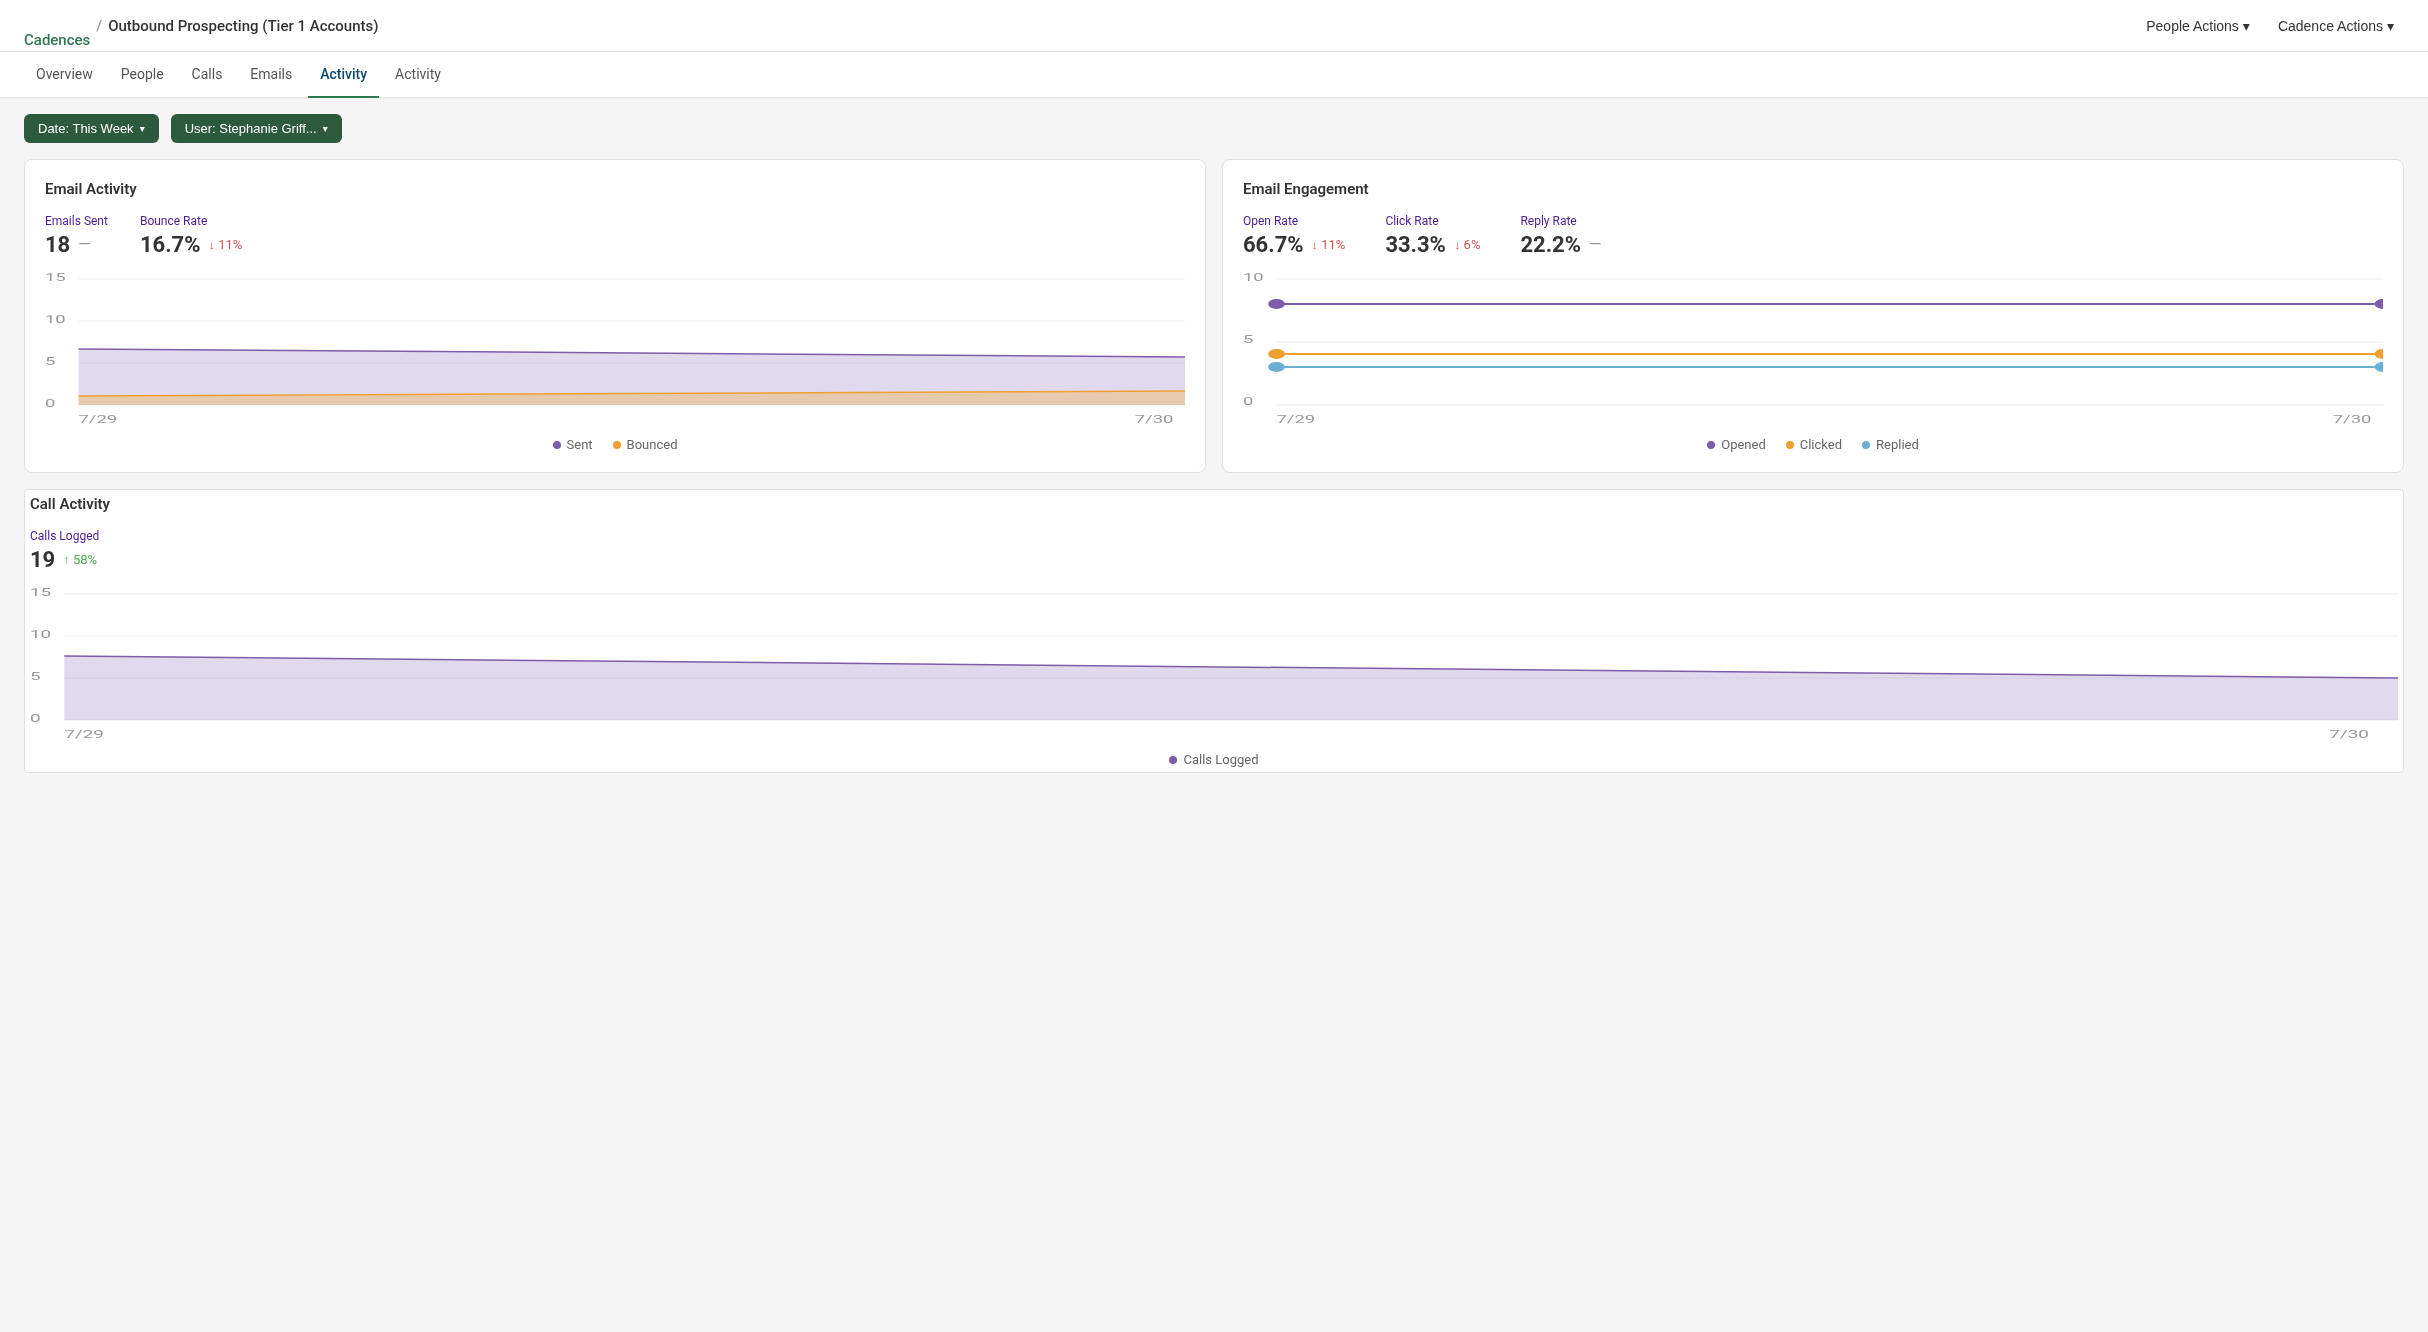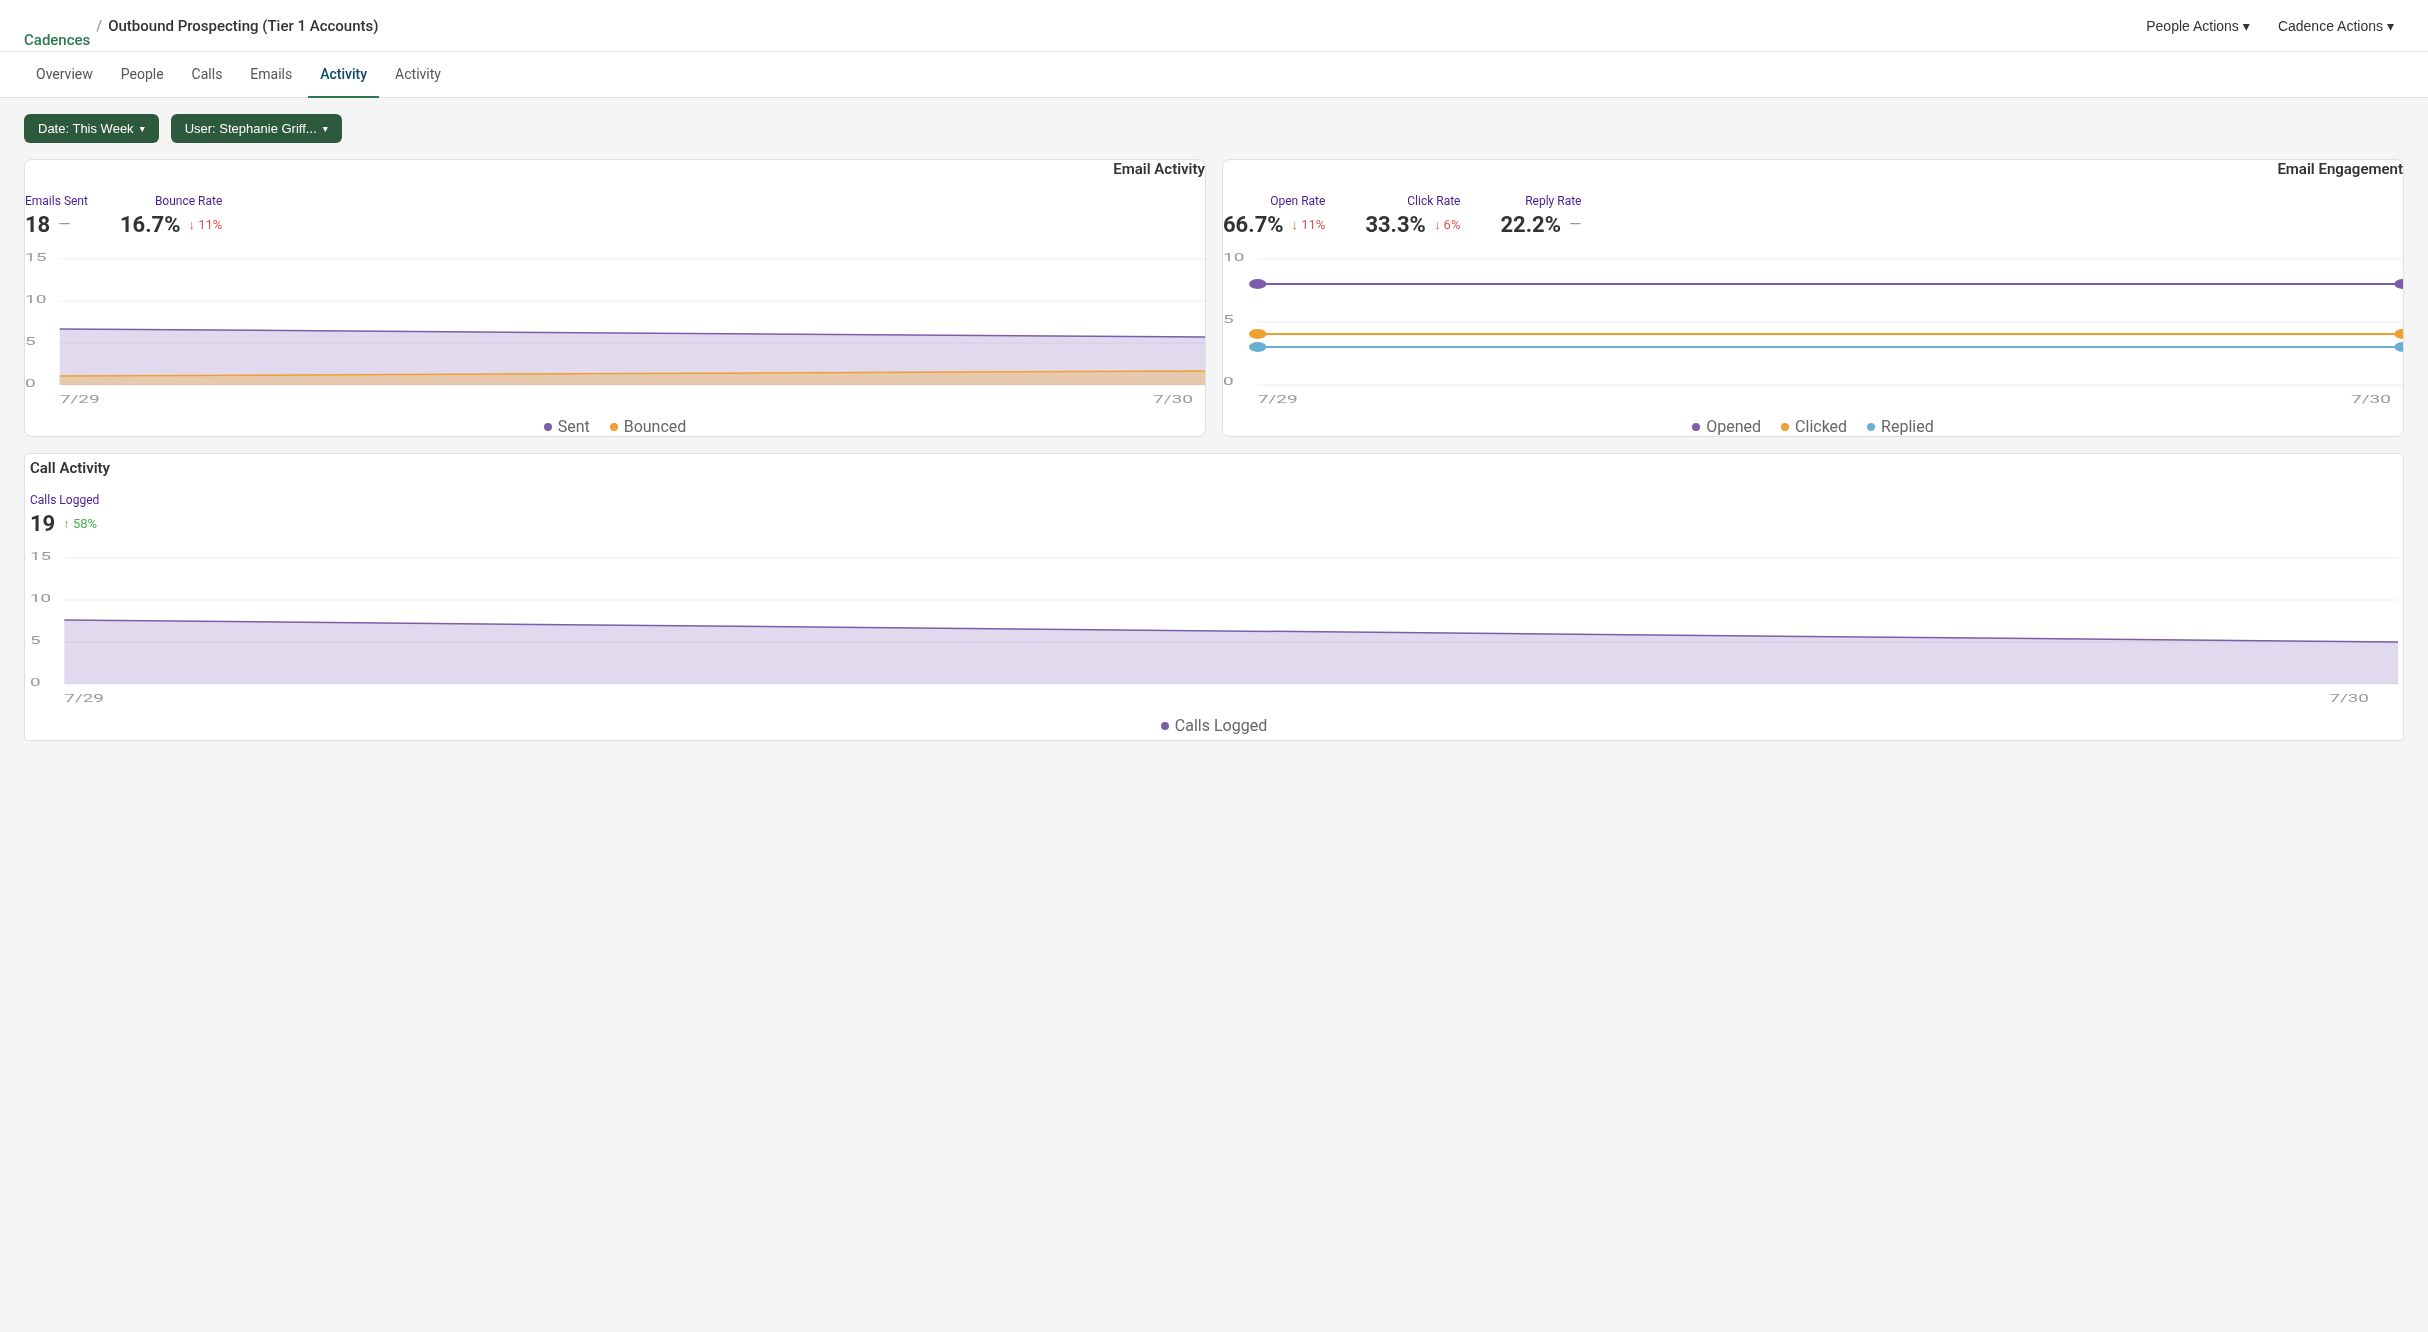--- a/index.html
+++ b/index.html
@@ -95,21 +95,21 @@
     .charts-row {
       display: grid;
       grid-template-columns: 1fr 1fr;
       gap: 16px;
       margin-bottom: 16px;
     }
     .card {
       background: #fff;
       border-radius: 8px;
       border: 1px solid #e0e0e0;
-      text-align: right;
+      padding: 20px;
     }
     .card-title {
       font-size: 15px;
       font-weight: 600;
       color: #333;
       margin-bottom: 16px;
     }
     .metrics-row {
       display: flex;
       gap: 32px;
@@ -145,21 +145,21 @@
     }
     .chart-svg {
       width: 100%;
       height: 100%;
     }
     .chart-legend {
       display: flex;
       justify-content: center;
       gap: 20px;
       margin-top: 8px;
-      font-size: 16px;
+      font-size: 13px;
       color: #666;
     }
     .legend-item {
       display: flex;
       align-items: center;
       gap: 6px;
     }
     .legend-dot {
       width: 8px;
       height: 8px;

